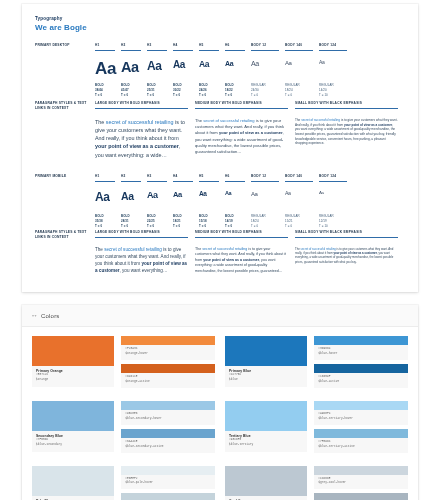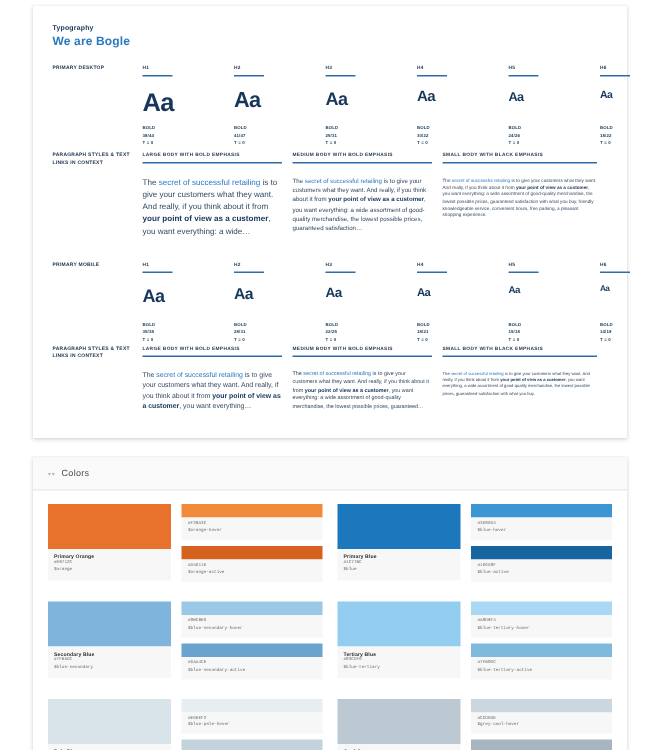--- a/index.html
+++ b/index.html
@@ -30,21 +30,21 @@
 
   .section { position: absolute; left: 13px; right: 13px; }
   .row-label {
     position: absolute; left: 0; top: 0;
     width: 56px;
     font-size: 3.3px; font-weight: bold; line-height: 1.45;
     letter-spacing: .18px; color: #23384f;
     text-transform: uppercase;
   }
 
-  .scale-grid { position: absolute; left: 60px; right: 0; top: 0; display: flex; gap: 35px; }
+  .scale-grid { position: absolute; left: 60px; right: 0; top: 0; display: flex; }
   .scale-col { flex: 0 0 auto; padding-right: 6px; }
   .col-head {
     font-size: 3.2px; font-weight: bold; letter-spacing: .25px;
     color: #23384f; text-transform: uppercase;
     padding-bottom: 3px;
   }
   .col-rule { height: 1.1px; background: #2f6ca8; margin-bottom: 9px; }
   .aa { color: #16365c; font-weight: bold; line-height: 1; letter-spacing: -.4px; }
   .aa.reg { font-weight: normal; color: #44546a; }
   .spec {

